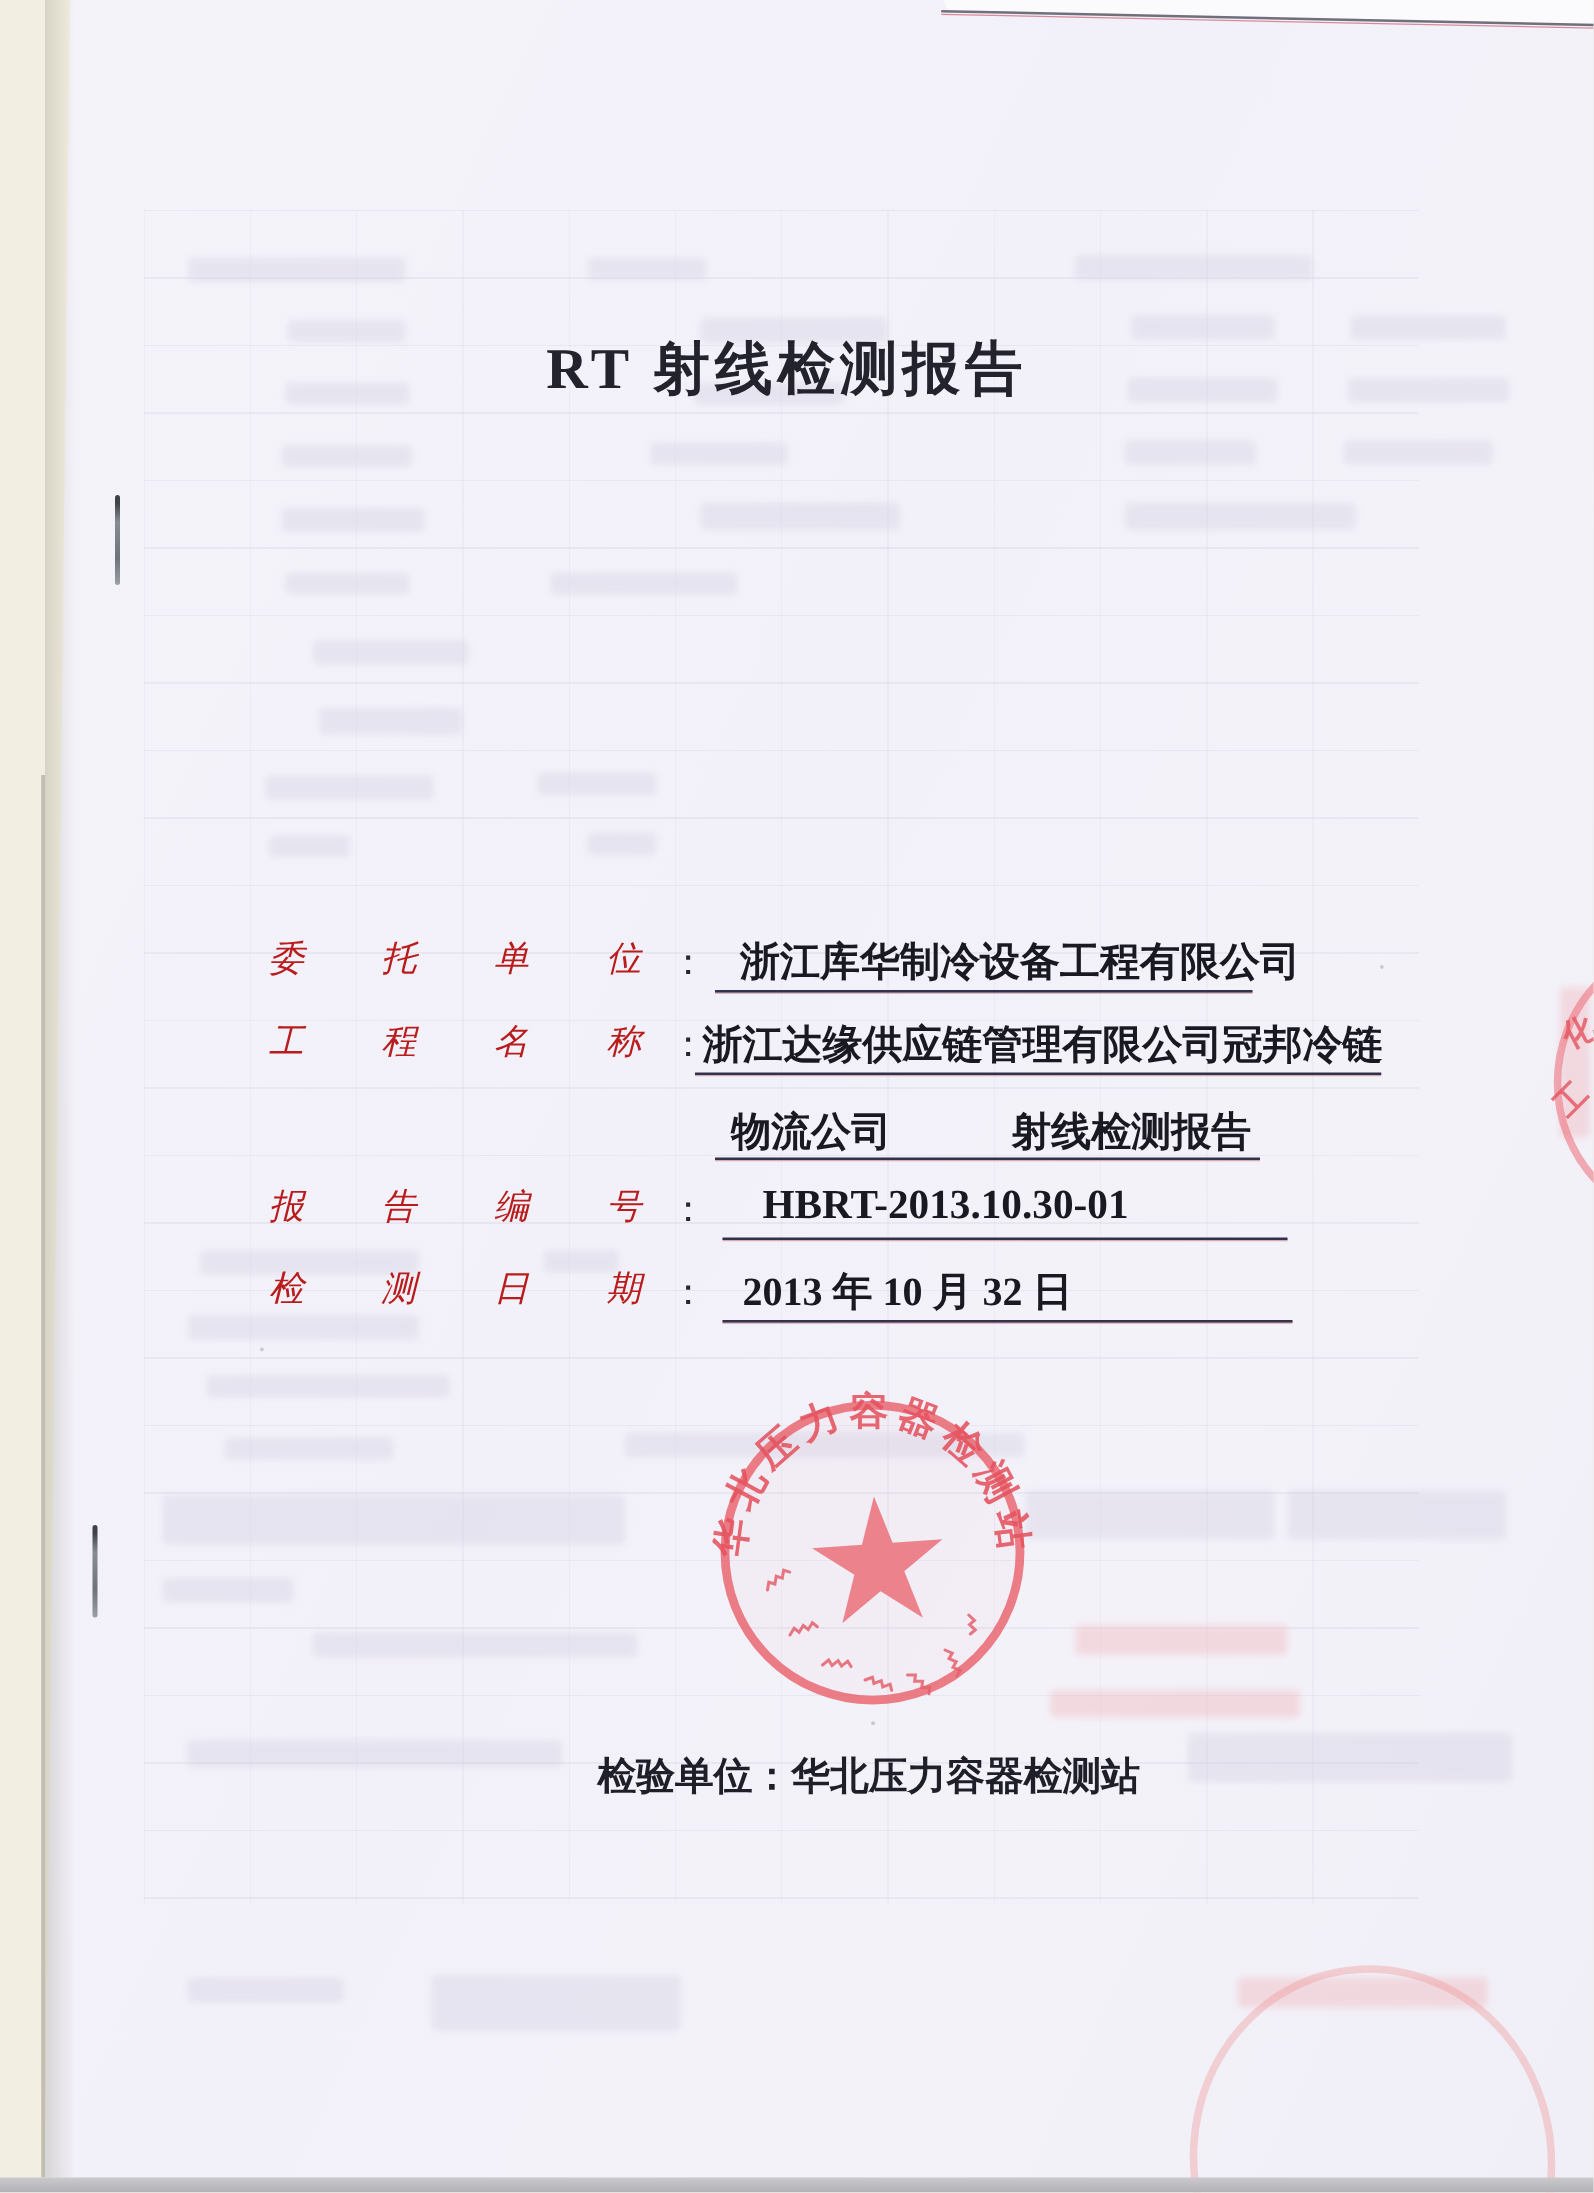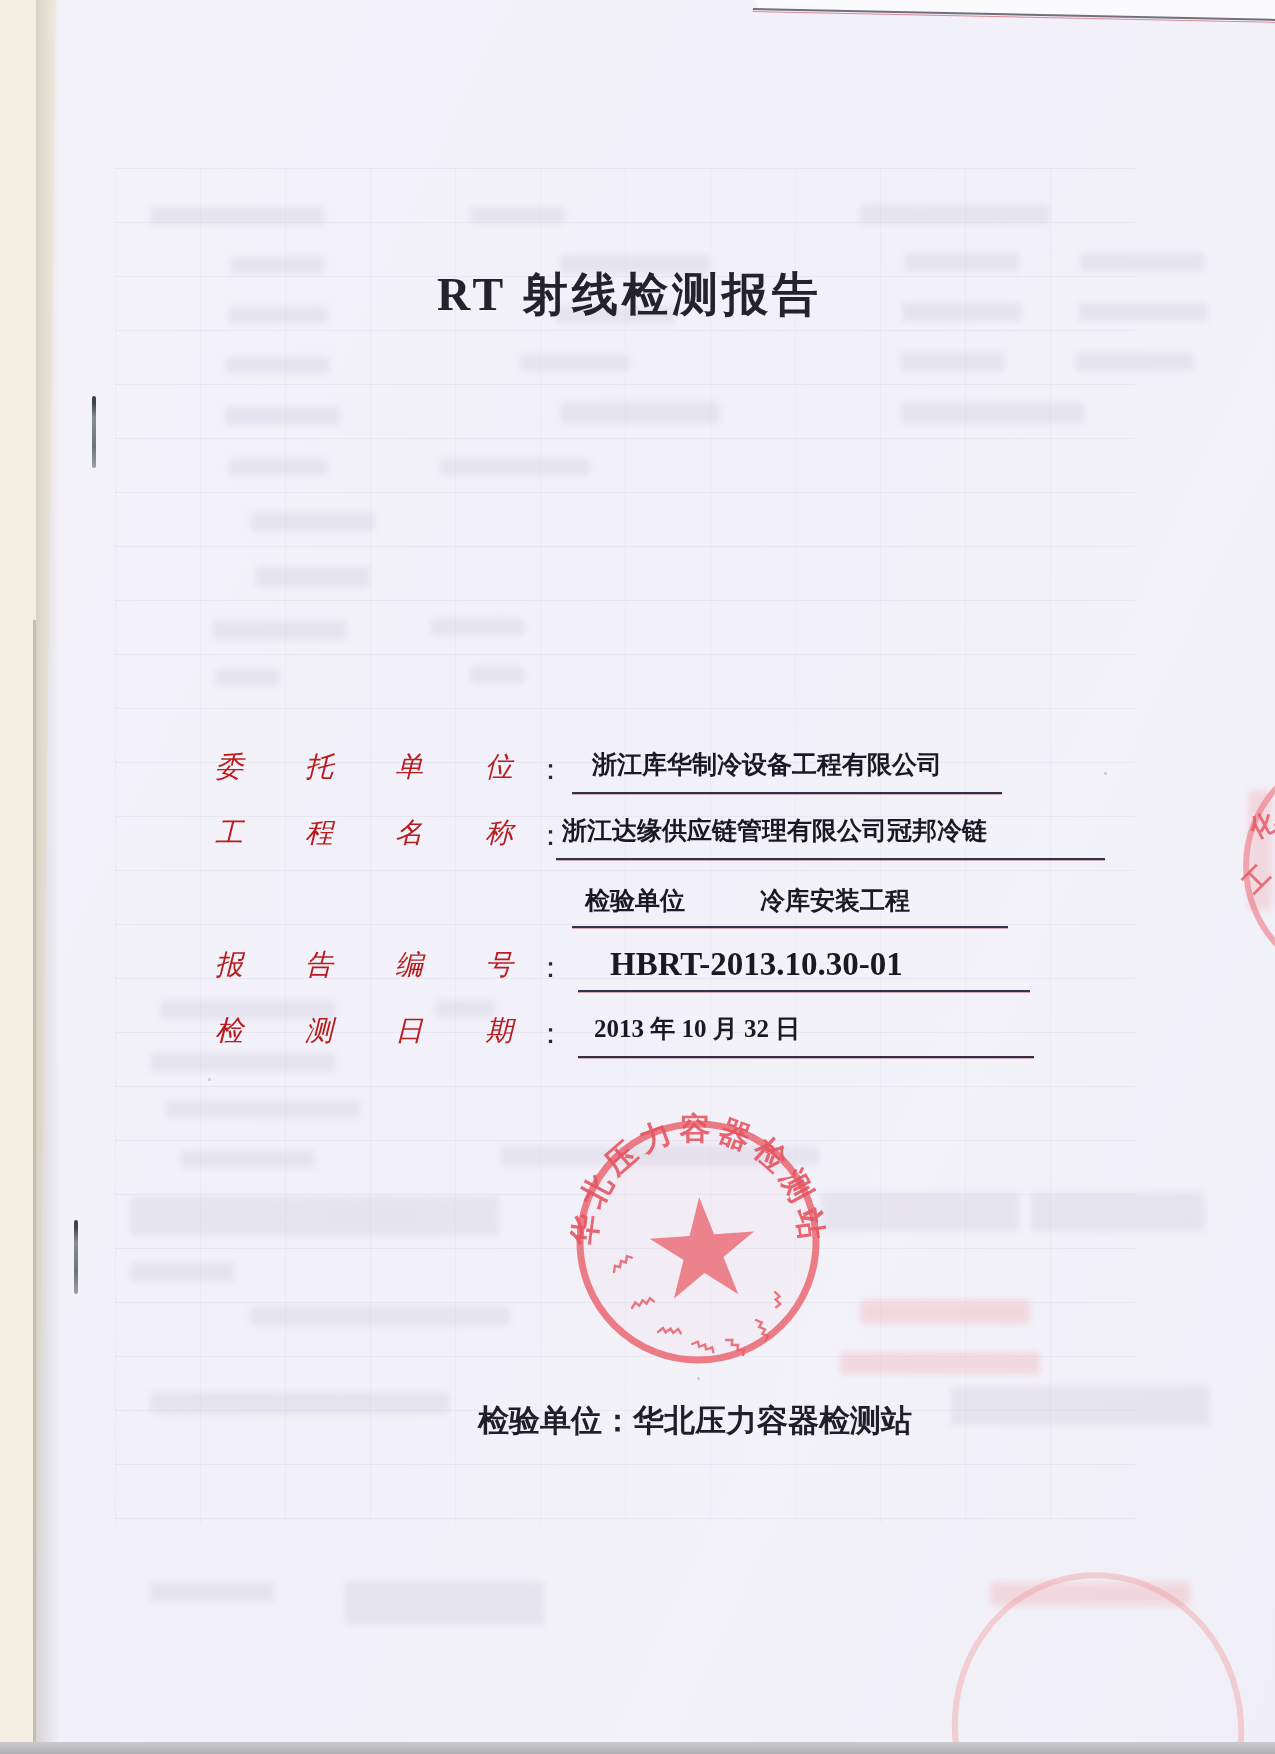--- a/index.html
+++ b/index.html
@@ -26,21 +26,21 @@
   .ghost-title{position:absolute;left:350px;top:90px;font-size:41px;font-weight:700;
             letter-spacing:16px;color:#c9c6da;opacity:.55;white-space:nowrap;}
   .sm{position:absolute;display:block;background:#cfcce0;opacity:.34;filter:blur(3px);border-radius:4px;}
   .smp{background:#f0b4ba;opacity:.4;}
   
   .title{position:absolute;left:437px;top:264px;font-size:46px;font-weight:700;
          letter-spacing:4px;color:#23232e;white-space:nowrap;}
   .row{position:absolute;left:0;width:1275px;height:60px;}
   .lbl{position:absolute;left:215px;top:0;font-size:28px;color:#b91c1c;letter-spacing:62px;white-space:nowrap;font-style:italic;}
   .colon{position:absolute;left:536px;top:2px;font-size:29px;color:#26262f;}
-  .val{position:absolute;top:0;font-size:25px;font-weight:700;color:#191922;white-space:nowrap;}
+  .val{position:absolute;top:0;font-size:32px;font-weight:700;color:#191922;white-space:nowrap;}
   .uline{position:absolute;height:2px;background:#32324a;box-shadow:0 1px 0 rgba(150,40,60,.35);}
   .footer{position:absolute;left:478px;top:1400px;font-size:31px;font-weight:700;color:#1f1f29;white-space:nowrap;}
   
   .stamp{position:absolute;left:570px;top:1112px;width:256px;height:256px;}
   
   .edgestamp{position:absolute;left:1243px;top:748px;width:224px;height:224px;border-radius:50%;
              border:6px solid rgba(236,108,118,.55);}
   .edgechar{position:absolute;font-size:26px;font-weight:700;color:rgba(228,82,94,.8);}
   .pinkoval{position:absolute;left:952px;top:1572px;width:280px;height:300px;border-radius:50%;
             border:6px solid rgba(240,150,150,.38);transform:rotate(-8deg);}
@@ -118,21 +118,21 @@
     <span class="uline" style="left:572px;top:44px;width:430px"></span>
   </div>
 
   <div class="row" style="top:814px">
     <span class="lbl">工程名称</span>
     <span class="colon">：</span>
     <span class="val" style="left:562px">浙江达缘供应链管理有限公司冠邦冷链</span>
     <span class="uline" style="left:556px;top:44px;width:549px"></span>
   </div>
   <div class="row" style="top:884px">
-    <span class="val" style="left:585px">检验单位　　　冷库安装工程</span>
+    <span class="val" style="left:585px">物流公司　　　射线检测报告</span>
     <span class="uline" style="left:572px;top:42px;width:436px"></span>
   </div>
 
   <div class="row" style="top:946px">
     <span class="lbl">报告编号</span>
     <span class="colon">：</span>
     <span class="val" style="left:610px;font-size:33px">HBRT-2013.10.30-01</span>
     <span class="uline" style="left:578px;top:44px;width:452px"></span>
   </div>
 

